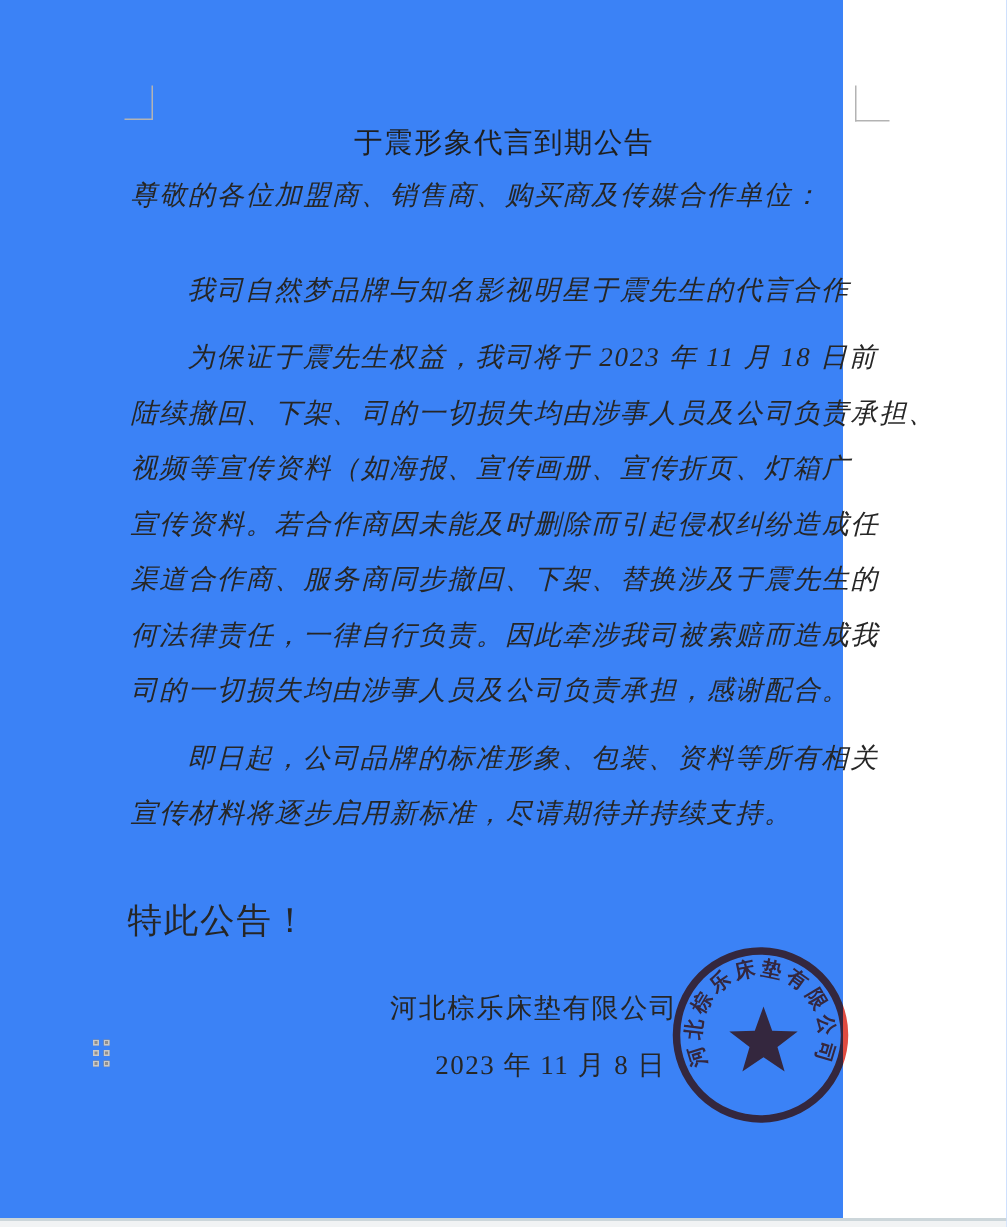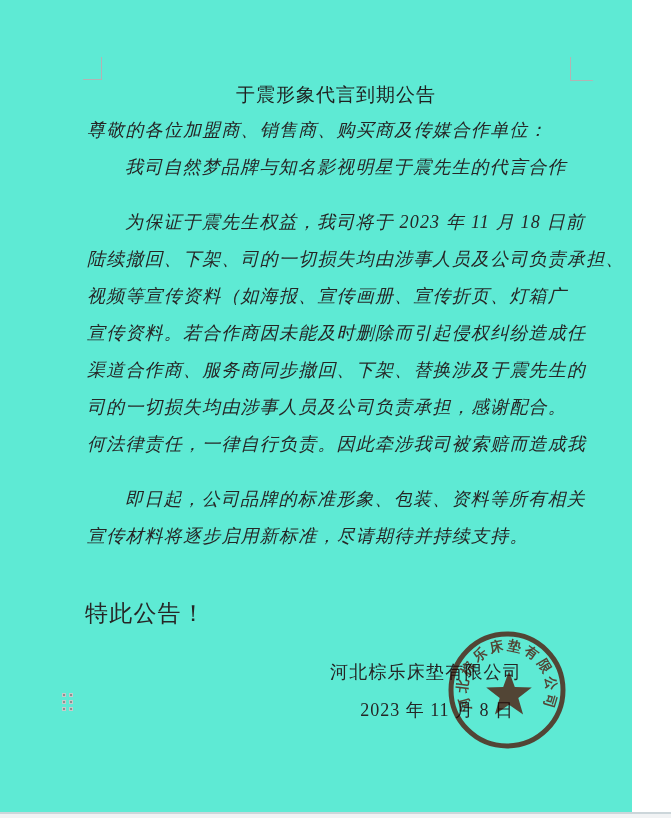--- a/index.html
+++ b/index.html
@@ -3,21 +3,21 @@
 <meta charset="utf-8">
 <style>
   html,body{margin:0;padding:0;}
   body{
     width:671px;height:818px;
     background:#ffffff;
     font-family:"Liberation Serif","DejaVu Serif",serif;
     position:relative;overflow:hidden;
   }
   .page{
-    position:absolute;left:0;top:0;width:632px;height:818px;background:#5eead4;
+    position:absolute;left:0;top:0;width:562px;height:818px;background:#3b82f6;
   }
   
   .mark{position:absolute;}
   .mark-tl{left:83px;top:57px;width:18px;height:22px;
     border-right:1px solid #b3b3b3;border-bottom:1px solid #b3b3b3;}
   .mark-tr{left:570px;top:57px;width:22px;height:23px;
     border-left:1px solid #b3b3b3;border-bottom:1px solid #b3b3b3;}
   
   .doc-title{
     position:absolute;left:85px;top:82px;width:502px;
@@ -25,22 +25,22 @@
     font-weight:normal;margin:0;
   }
   
   .doc-body{
     position:absolute;left:87px;top:112px;width:503px;
     font-size:18px;color:#262626;letter-spacing:1.2px;font-style:italic;
   }
   .doc-body .line{
     height:37px;line-height:37px;white-space:nowrap;
   }
-  .doc-body .line.indent{padding-left:38px;}
-  .doc-body .line.para{margin-top:18px;}
+  .doc-body .line.indent{padding-left:38px;margin-top:26px;}
+  .doc-body .line.para{margin-top:8px;}
   .closing{
     position:absolute;left:85px;top:600px;font-size:23px;color:#262626;
     letter-spacing:1.2px;line-height:28px;
   }
   .signature{
     position:absolute;right:110px;top:658px;font-size:18px;color:#262626;
     letter-spacing:1.2px;line-height:28px;
   }
   .doc-date{
     position:absolute;right:118px;top:696px;font-size:18px;color:#262626;
@@ -80,22 +80,22 @@
   <h1 class="doc-title">于震形象代言到期公告</h1>
 
   <div class="doc-body">
       <div class="line">尊敬的各位加盟商、销售商、购买商及传媒合作单位：</div>
       <div class="line indent">我司自然梦品牌与知名影视明星于震先生的代言合作</div>
       <div class="line indent para">为保证于震先生权益，我司将于 2023 年 11 月 18 日前</div>
       <div class="line">陆续撤回、下架、司的一切损失均由涉事人员及公司负责承担、</div>
       <div class="line">视频等宣传资料（如海报、宣传画册、宣传折页、灯箱广</div>
       <div class="line">宣传资料。若合作商因未能及时删除而引起侵权纠纷造成任</div>
       <div class="line">渠道合作商、服务商同步撤回、下架、替换涉及于震先生的</div>
+      <div class="line">何法律责任，一律自行负责。因此牵涉我司被索赔而造成我</div>
       <div class="line">司的一切损失均由涉事人员及公司负责承担，感谢配合。</div>
-      <div class="line">何法律责任，一律自行负责。因此牵涉我司被索赔而造成我</div>
       <div class="line indent para">即日起，公司品牌的标准形象、包装、资料等所有相关</div>
       <div class="line">宣传材料将逐步启用新标准，尽请期待并持续支持。</div>
     </div>
 
   <div class="closing">特此公告！</div>
 
   <div class="signature">河北棕乐床垫有限公司</div>
 
   <div class="doc-date">2023 年 11 月 8 日</div>
 

